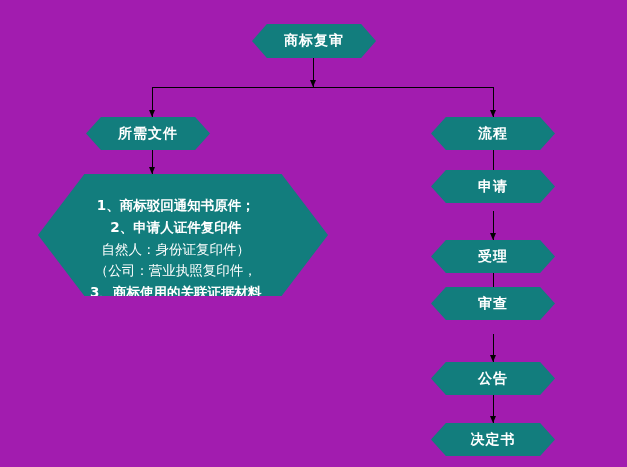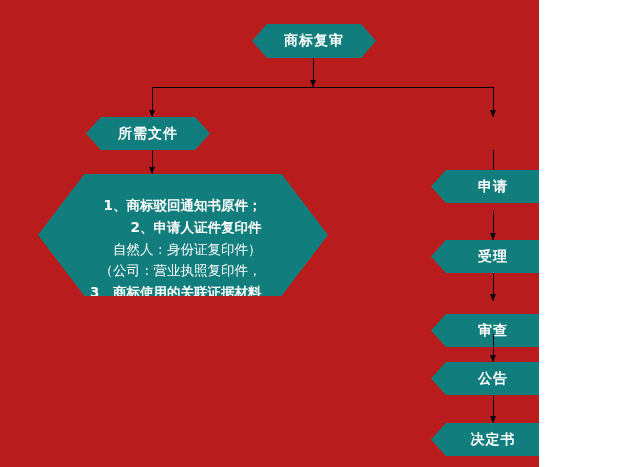--- a/index.html
+++ b/index.html
@@ -5,23 +5,23 @@
   html, body {
     margin: 0;
     padding: 0;
     background: #ffffff;
   }
   body {
     font-family: "DejaVu Sans", "Liberation Sans", sans-serif;
   }
   #canvas {
     position: relative;
-    width: 539px;
+    width: 627px;
     height: 467px;
-    background: #b91c1c;
+    background: #a21caf;
     overflow: hidden;
   }
   
   .hex {
     position: absolute;
     background: #127d7d;
     color: #ffffff;
     display: flex;
     align-items: center;
     justify-content: center;
@@ -63,41 +63,41 @@
     left: 38px;
     top: 174px;
     width: 290px;
     height: 122px;
     -webkit-clip-path: polygon(16% 0%, 84% 0%, 100% 50%, 84% 100%, 16% 100%, 0% 50%);
     clip-path: polygon(16% 0%, 84% 0%, 100% 50%, 84% 100%, 16% 100%, 0% 50%);
     justify-content: flex-start;
     padding-left: 52px;
   }
   .doclist-text {
-    text-align: right;
+    text-align: center;
     font-size: 13.5px;
     line-height: 1.62;
     white-space: nowrap;
     margin-top: 29px;
   }
   .doc-line {
     display: block;
   }
   .doc-line.bold { font-weight: bold; }
   .doc-line.normal { font-weight: normal; }
 
   
   .step {
     left: 431px;
     width: 124px;
     height: 33px;
   }
   #node-apply    { top: 170px; }
   #node-accept   { top: 240px; }
-  #node-review   { top: 314px; }
+  #node-review   { top: 287px; }
   #node-announce { top: 362px; }
   #node-decision { top: 423px; }
 
   
   .vline {
     position: absolute;
     width: 1px;
     background: #000000;
   }
   .hline {
@@ -144,20 +144,23 @@
   <div class="hex" id="node-doclist">
     <div class="doclist-text">
       <span class="doc-line bold">1、商标驳回通知书原件；</span>
       <span class="doc-line bold">2、申请人证件复印件</span>
       <span class="doc-line normal">自然人：身份证复印件）</span>
       <span class="doc-line normal">（公司：营业执照复印件，</span>
       <span class="doc-line bold">3、商标使用的关联证据材料</span>
     </div>
   </div>
 
+  <div class="hex" id="node-process">
+    <span class="hex-label">流程</span>
+  </div>
 
   <div class="vline" style="left:493px; top:150px; height:28px;"></div>
   <div class="arrow-head" style="left:490px; top:171px;"></div>
 
   <div class="hex step" id="node-apply">
     <span class="hex-label">申请</span>
   </div>
 
   <div class="vline" style="left:493px; top:211px; height:29px;"></div>
   <div class="arrow-head" style="left:490px; top:233px;"></div>

